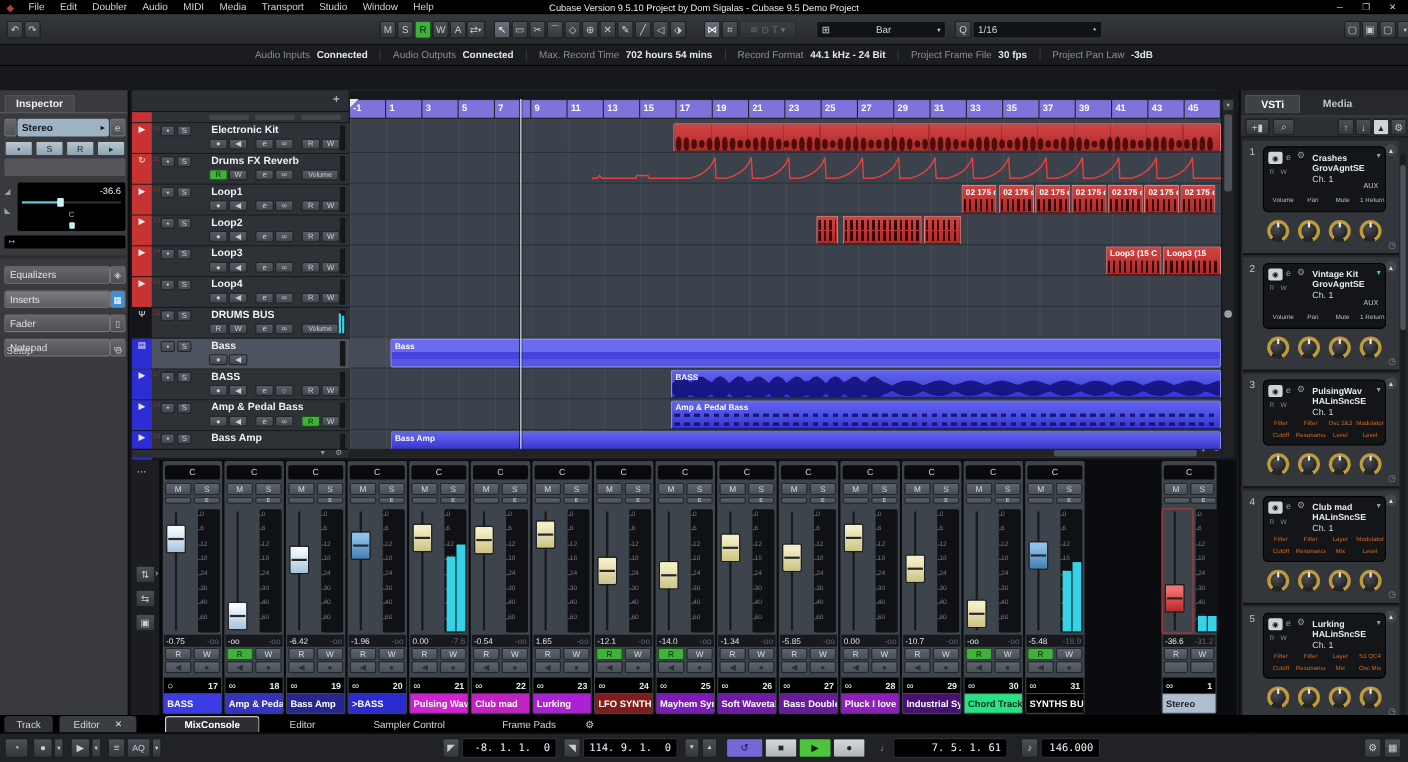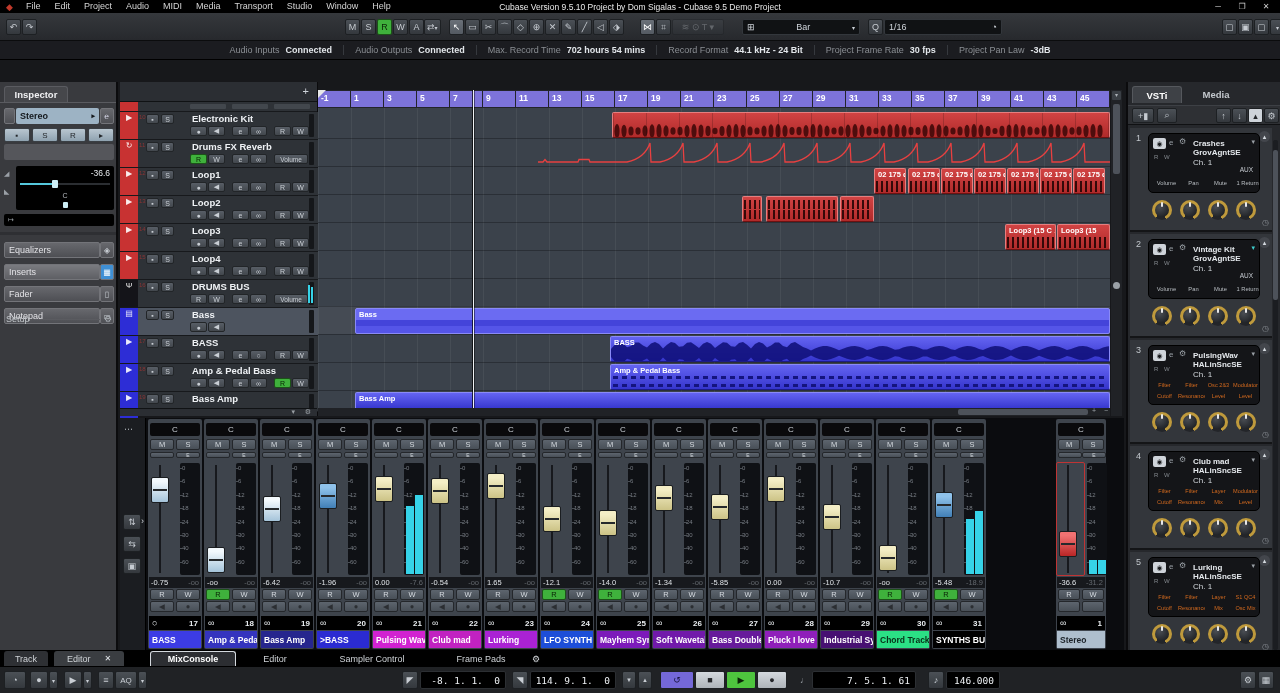--- a/index.html
+++ b/index.html
@@ -97,21 +97,21 @@
 </head>
 <body>
 
 <div id="app">
 
   <div class="titlebar">
     <span class="logo">◆</span>
     <div style="display:flex">
         <div class="menu-item">File</div>
         <div class="menu-item">Edit</div>
-        <div class="menu-item">Project</div>
+        <div class="menu-item">Doubler</div>
         <div class="menu-item">Audio</div>
         <div class="menu-item">MIDI</div>
         <div class="menu-item">Media</div>
         <div class="menu-item">Transport</div>
         <div class="menu-item">Studio</div>
         <div class="menu-item">Window</div>
         <div class="menu-item">Help</div>
       </div>
     <div class="title-text">Cubase Version 9.5.10 Project by Dom Sigalas - Cubase 9.5 Demo Project</div>
     <div class="winbtns">
@@ -190,21 +190,21 @@
       </div>
       <div class="st-item">
         <div class="st-label">Max. Record Time</div>
         <div class="st-val">702 hours 54 mins</div>
       </div>
       <div class="st-item">
         <div class="st-label">Record Format</div>
         <div class="st-val">44.1 kHz - 24 Bit</div>
       </div>
       <div class="st-item">
-        <div class="st-label">Project Frame Rate</div>
+        <div class="st-label">Project Frame File</div>
         <div class="st-val">30 fps</div>
       </div>
       <div class="st-item">
         <div class="st-label">Project Pan Law</div>
         <div class="st-val">-3dB</div>
       </div>
     </div>
 
   <div class="inspector">
     <div class="insp-tab">Inspector</div>
@@ -961,21 +961,21 @@
             <div style="color: rgb(99, 104, 110);">-oo</div>
           </div>
           <div class="mbtn g" style="left: 2px; top: 170px;">R</div>
           <div class="mbtn" style="left: 28px; top: 170px;">W</div>
           <div class="mbtn" style="left: 2px; top: 182px; color: rgb(43, 46, 50);">◀</div>
           <div class="mbtn" style="left: 28px; top: 182px; color: rgb(43, 46, 50);">●</div>
           <div class="numrow">
             <div style="font-size: 9px;">∞</div>
             <div style="font-weight: bold;">24</div>
           </div>
-          <div class="namerow" style="background: #1d4ed8; color: rgb(255, 255, 255);">LFO SYNTH</div>
+          <div class="namerow" style="background: #7f1d1d; color: rgb(255, 255, 255);">LFO SYNTH</div>
         </div>
         <div class="chan" style="left: 476px; width: 54px;">
           <div class="prow">C</div>
           <div class="mbtn" style="left: 2px; top: 20px;">M</div>
           <div class="mbtn" style="left: 28px; top: 20px;">S</div>
           <div class="mbtn" style="left: 2px; top: 33px; height: 6px;"></div>
           <div class="mbtn" style="left: 28px; top: 33px; height: 6px; font-size: 5px;">E</div>
           <div class="fgroove"></div>
           <div class="fhandle fh-inst" style="top: 91.1px;"></div>
           <div class="meter">

